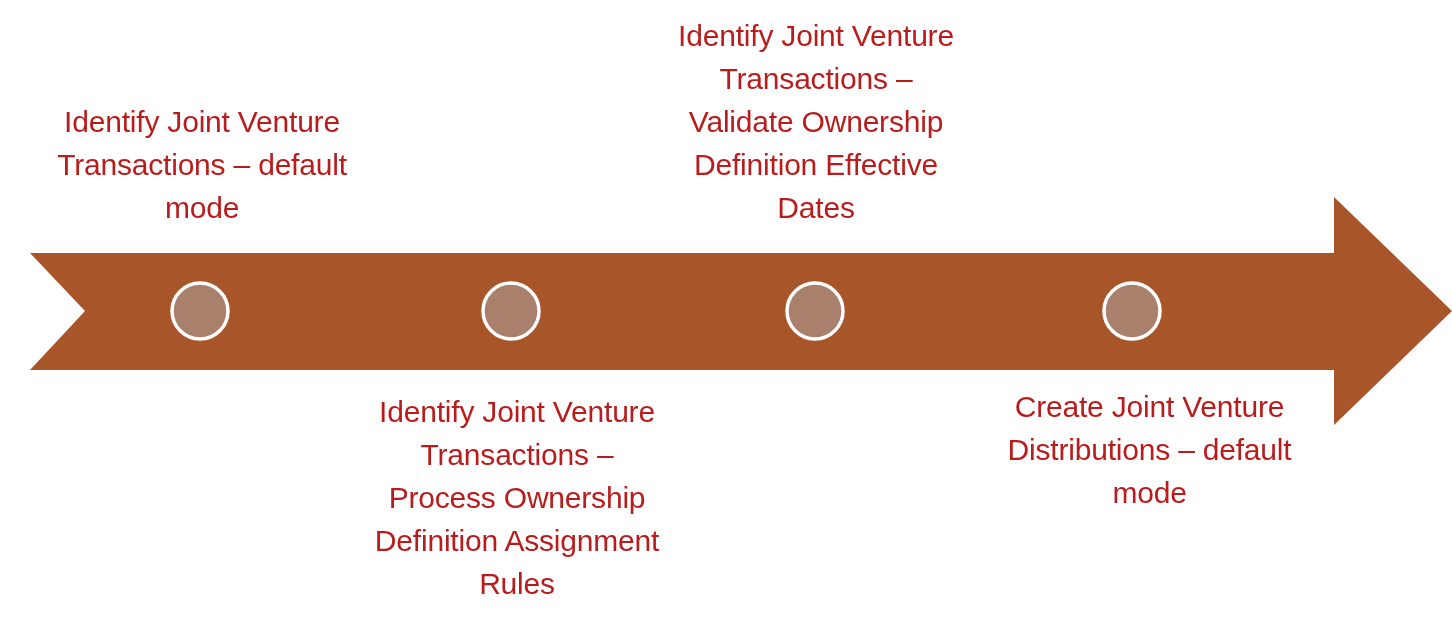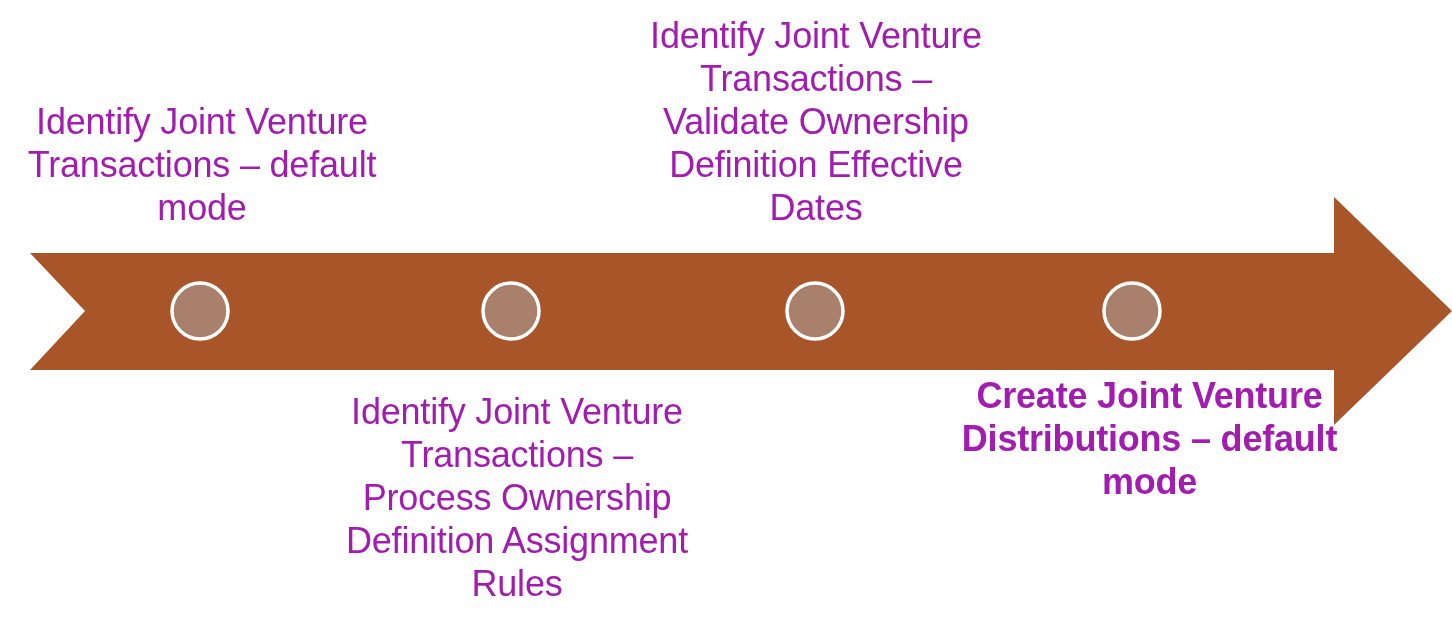--- a/index.html
+++ b/index.html
@@ -22,23 +22,23 @@
     position: absolute;
     left: 0;
     top: 0;
     width: 1452px;
     height: 635px;
     display: block;
   }
   .step-label {
     position: absolute;
     text-align: center;
-    color: #a21caf;
+    color: #b91c1c;
     font-family: "Liberation Sans", sans-serif;
-    font-size: 36px;
+    font-size: 30px;
     line-height: 43px;
     letter-spacing: -0.2px;
     white-space: pre-line;
     word-spacing: 0px;
   }
   .label-above-1 {
     left: 0px;
     top: 100px;
     width: 404px;
   }
@@ -47,23 +47,22 @@
     top: 14px;
     width: 420px;
   }
   .label-below-1 {
     left: 312px;
     top: 390px;
     width: 410px;
   }
   .label-below-2 {
     left: 953px;
-    top: 374px;
+    top: 385px;
     width: 393px;
-    font-weight: bold;
   }
 </style>
 </head>
 <body>
 
 <div id="canvas">
 
   <svg id="arrow-svg" viewBox="0 0 1452 635" aria-hidden="true">
 
     <polygon points="30,253 1334,253 1334,197 1452,311 1334,425 1334,370 30,370 85,311" fill="#a9552a"></polygon>

